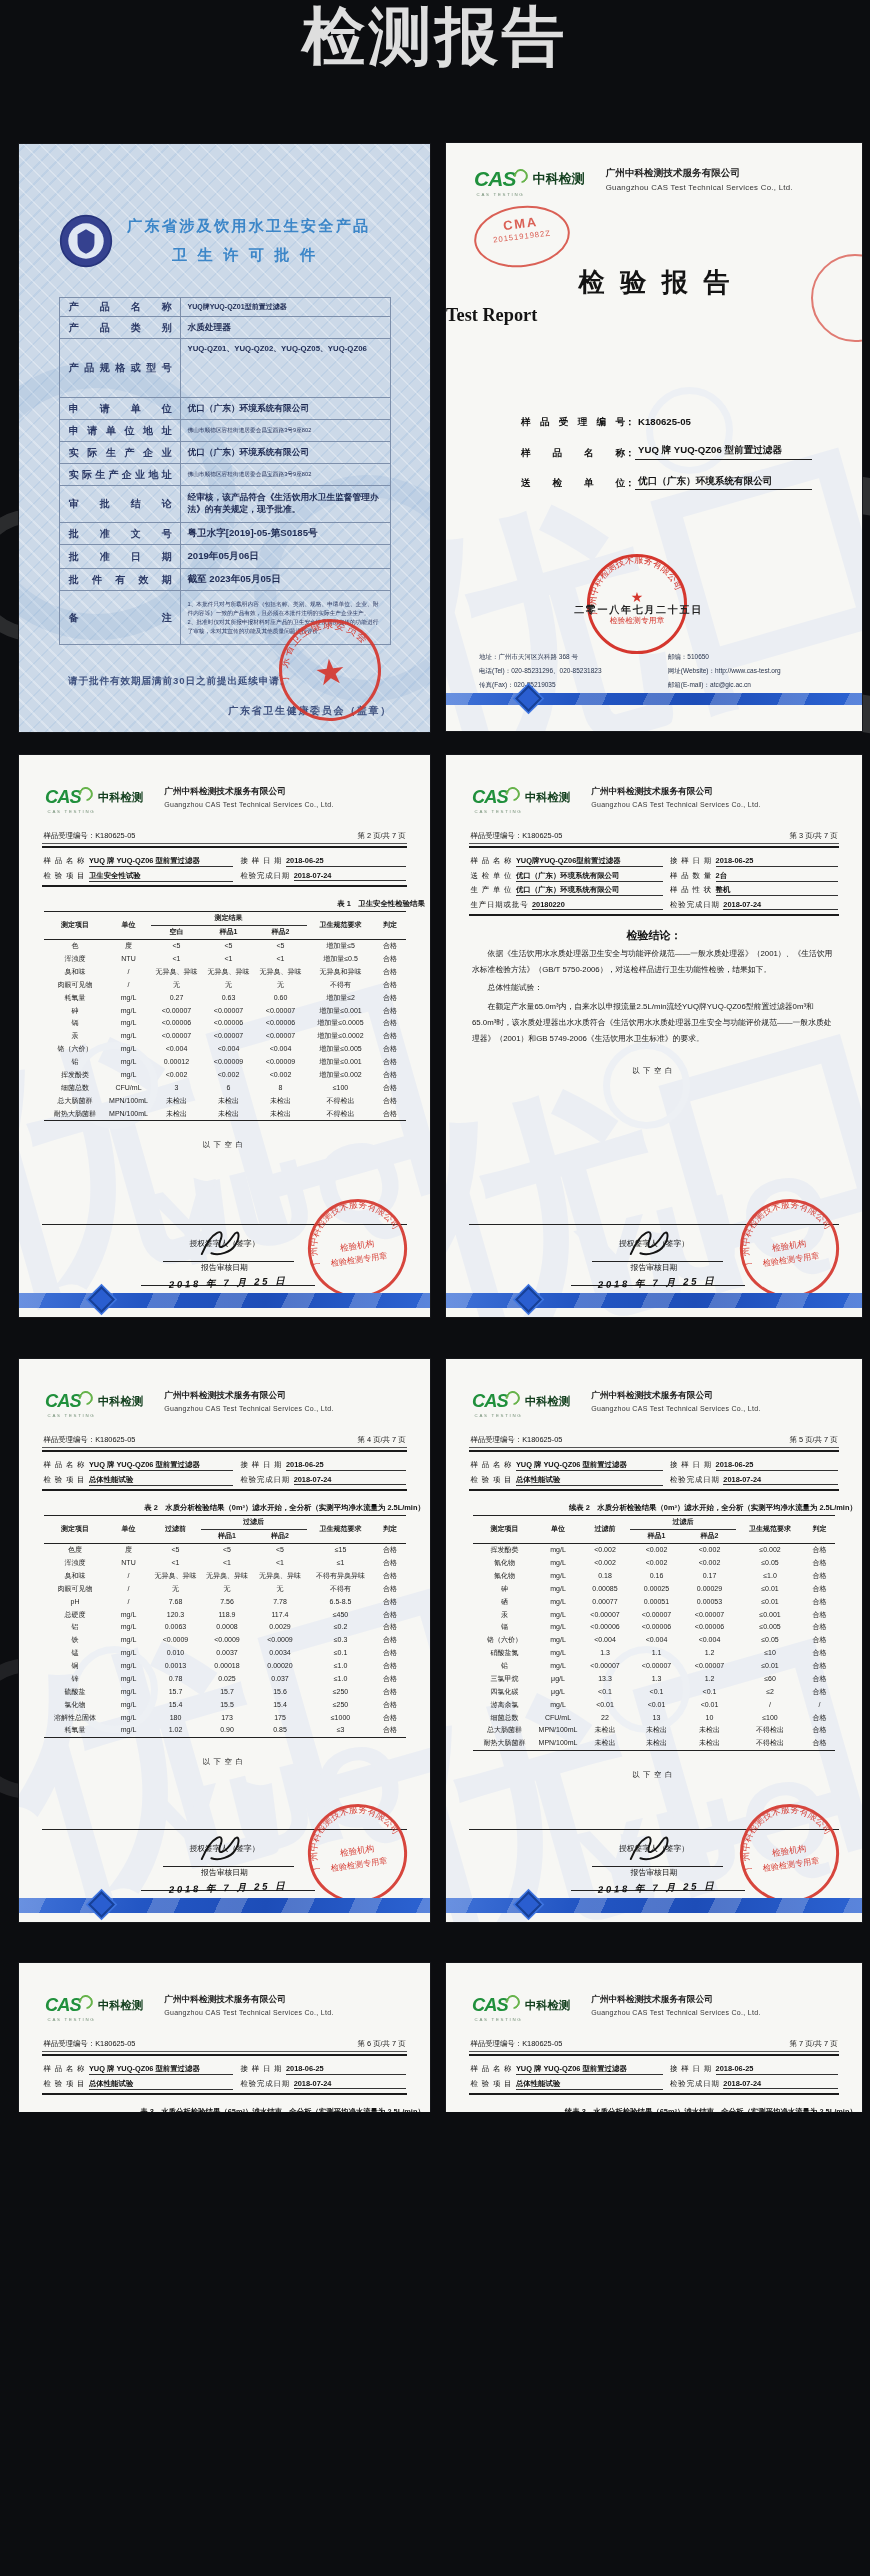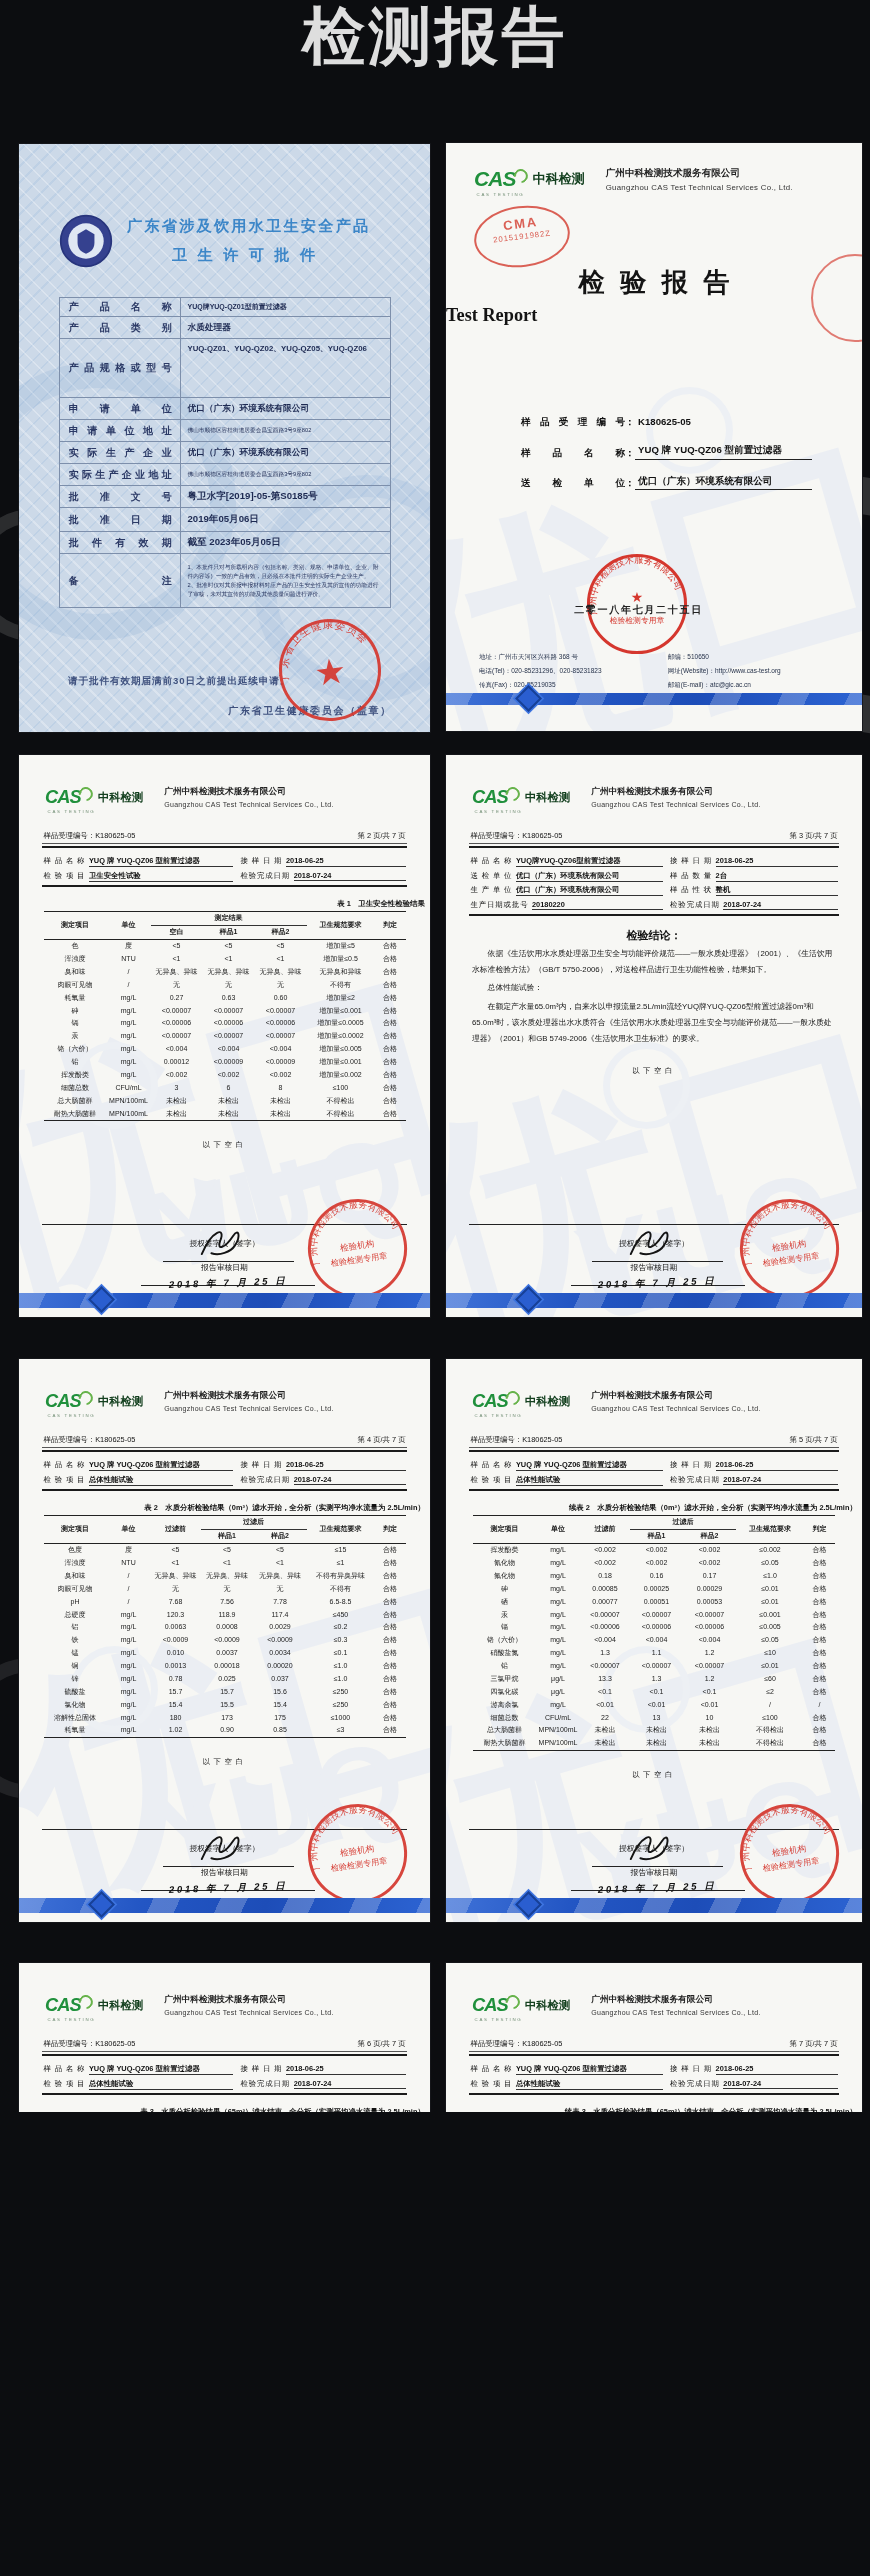--- a/index.html
+++ b/index.html
@@ -181,20 +181,24 @@
             <td class="cv small">佛山市顺德区容桂街道居委会昌宝西路3号9座802</td>
           </tr>
       <tr class="h27">
             <td class="cl">实际生产企业</td>
             <td class="cv">优口（广东）环境系统有限公司</td>
           </tr>
       <tr class="h27">
             <td class="cl">实际生产企业地址</td>
             <td class="cv small">佛山市顺德区容桂街道居委会昌宝西路3号9座802</td>
           </tr>
+      <tr class="h44">
+            <td class="cl">审 批 结 论</td>
+            <td class="cv">经审核，该产品符合《生活饮用水卫生监督管理办法》的有关规定，现予批准。</td>
+          </tr>
       <tr class="h26">
             <td class="cl">批 准 文 号</td>
             <td class="cv b11">粤卫水字[2019]-05-第S0185号</td>
           </tr>
       <tr class="h30">
             <td class="cl">批 准 日 期</td>
             <td class="cv b11">2019年05月06日</td>
           </tr>
       <tr class="h26">
             <td class="cl">批件有效期</td>

